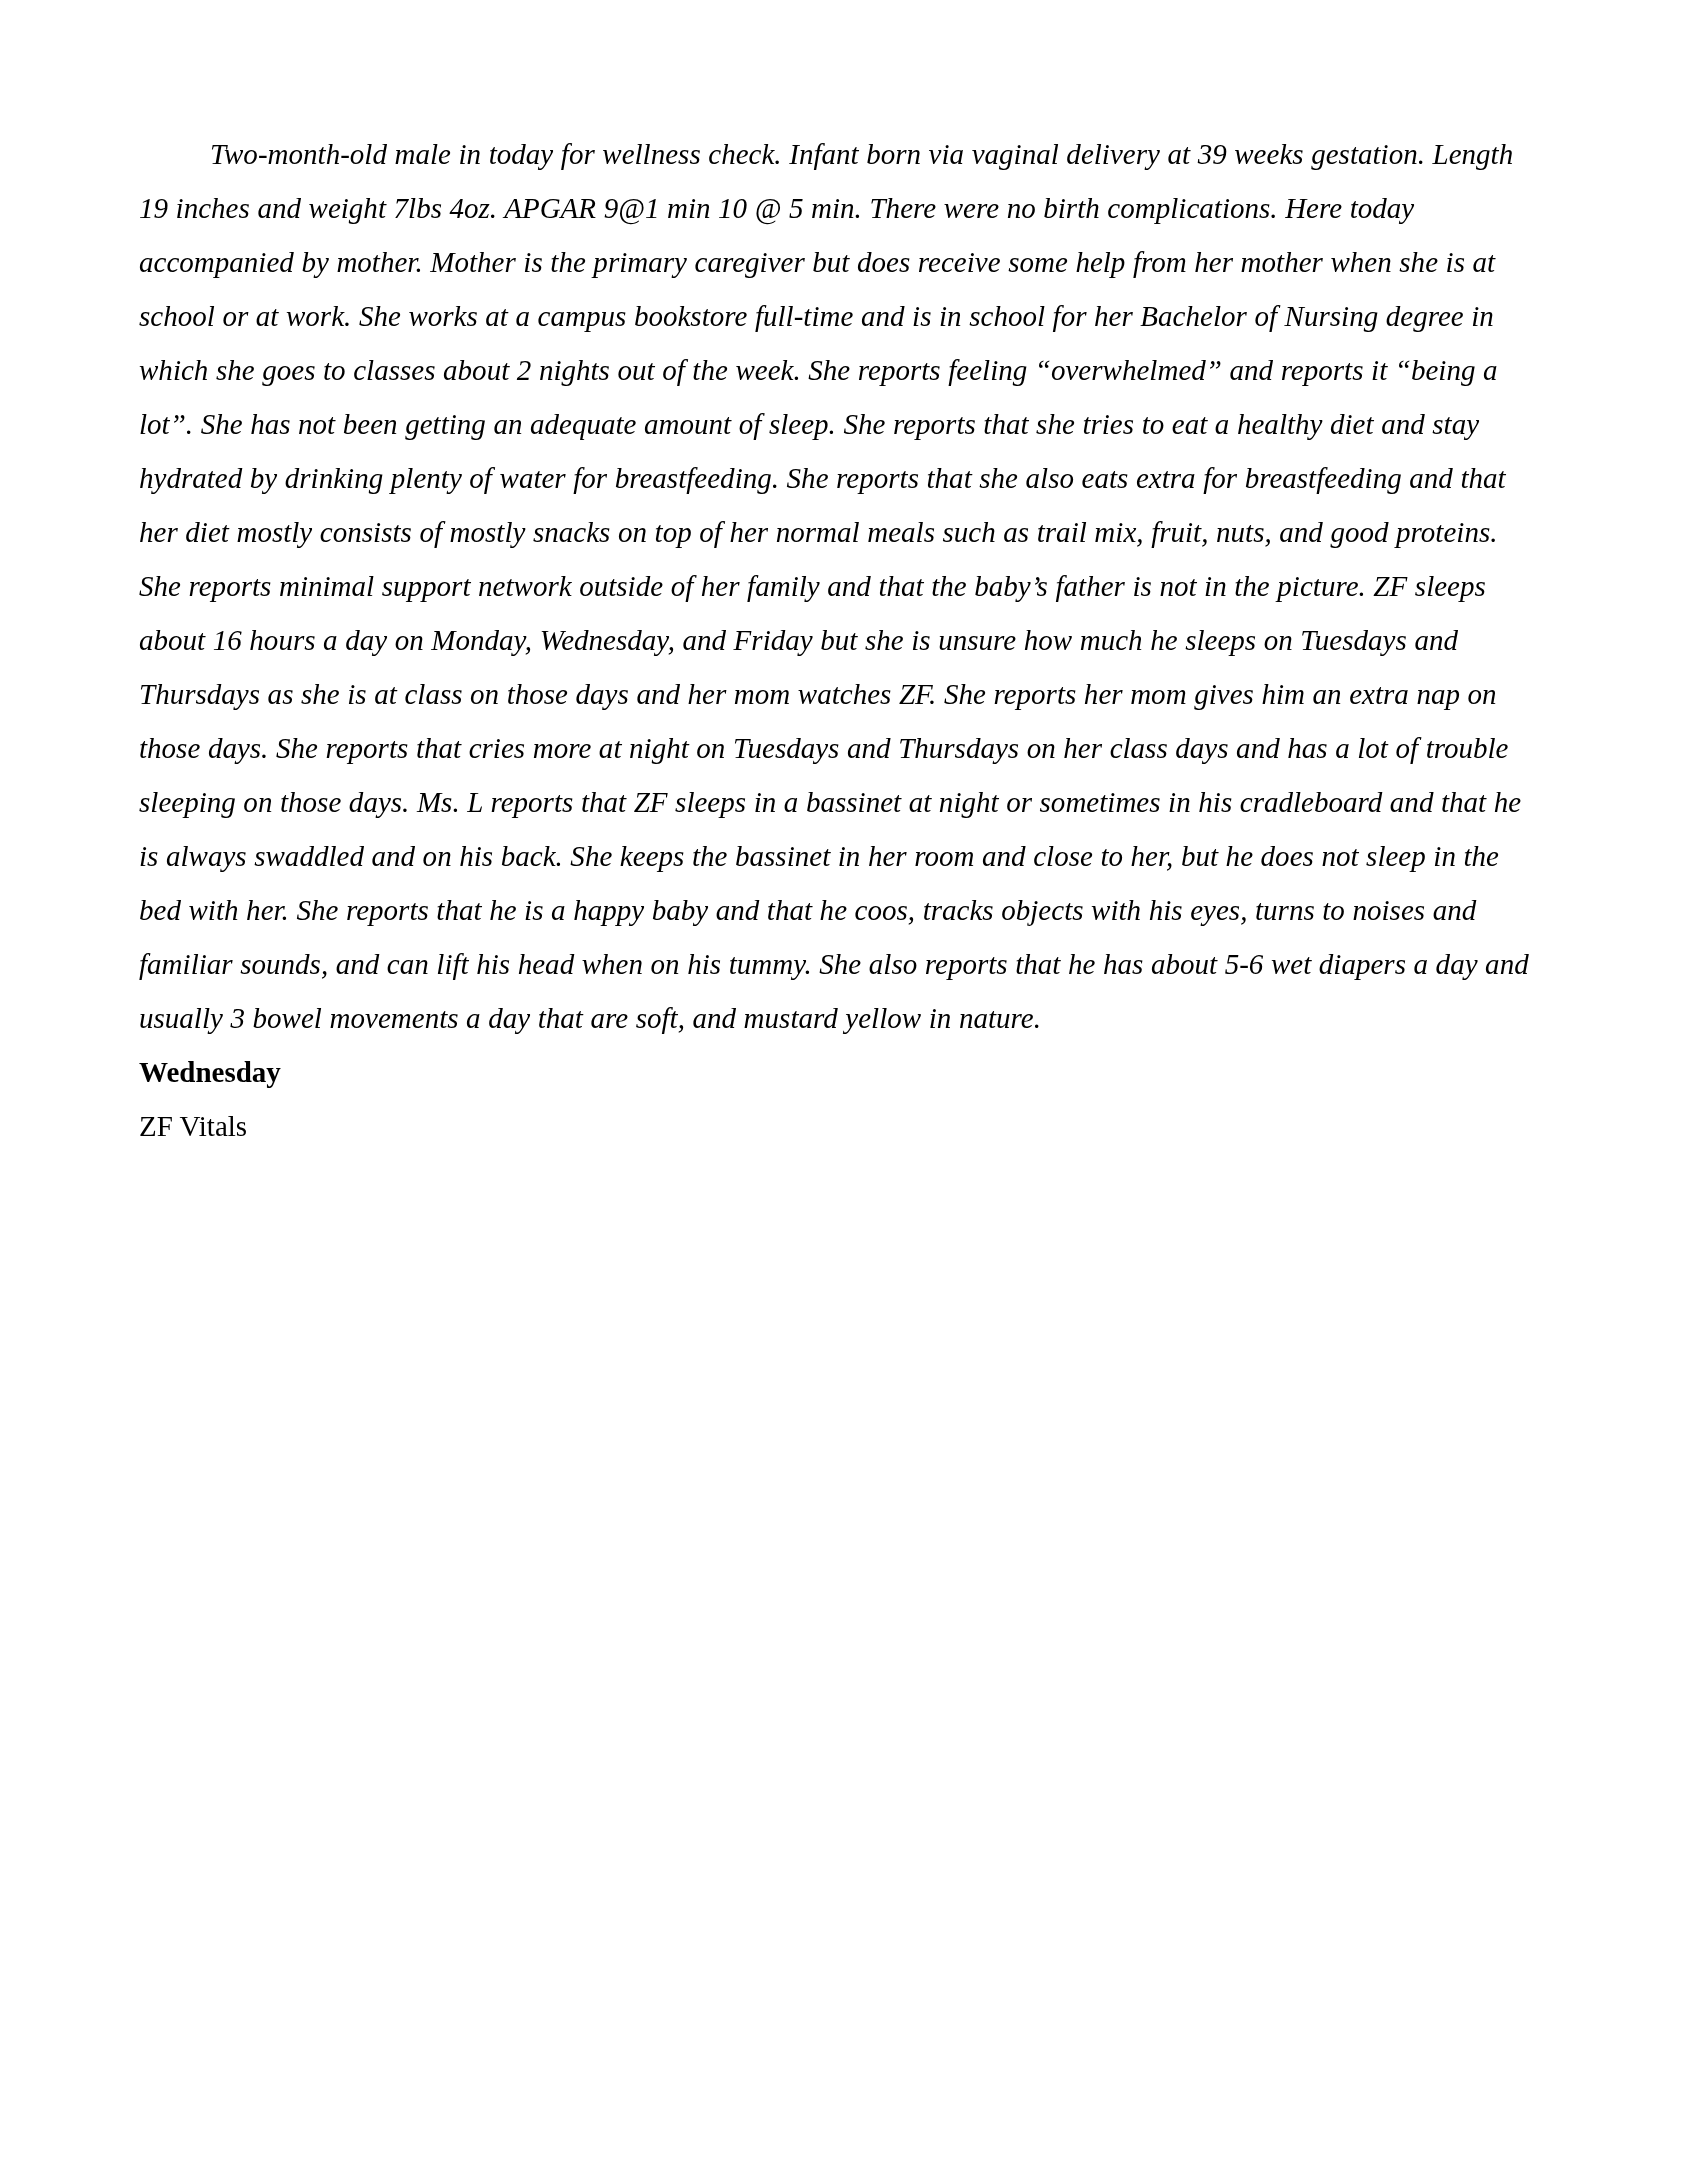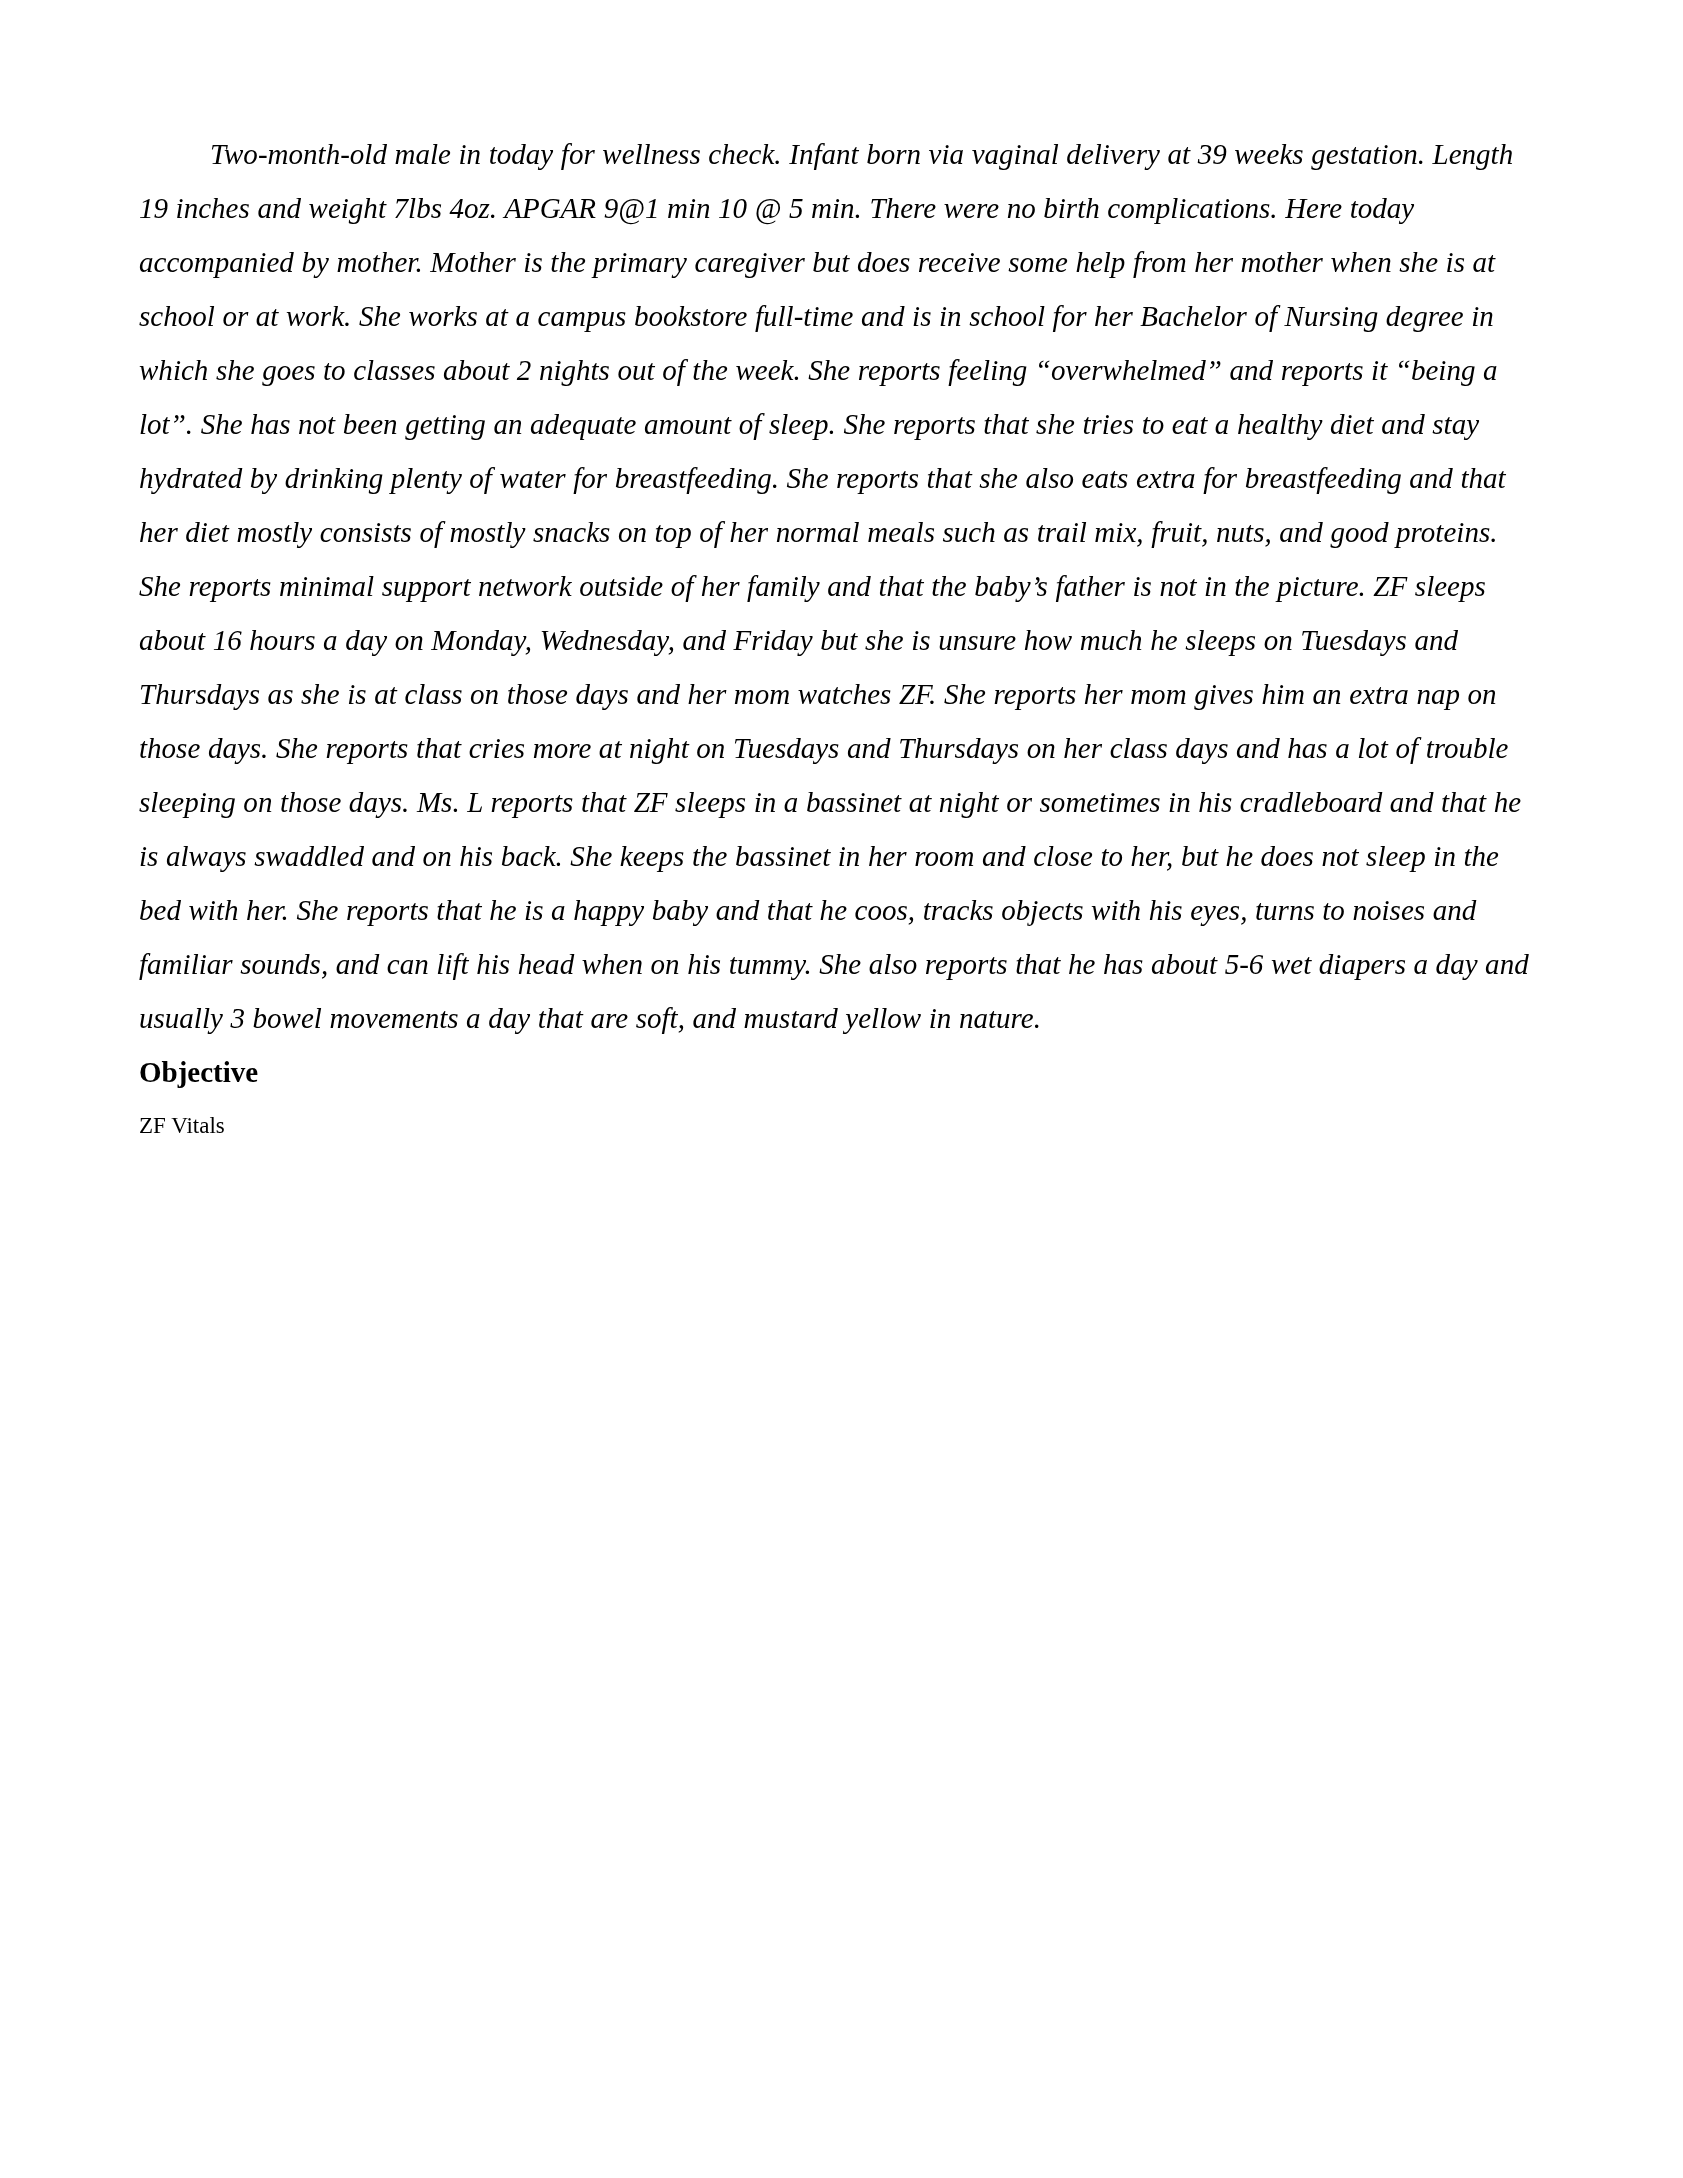--- a/index.html
+++ b/index.html
@@ -39,37 +39,37 @@
     font-family: "Liberation Serif", "DejaVu Serif", serif;
     font-size: 29px;
     line-height: 54px;
     color: #000000;
     font-weight: bold;
     margin: 0;
     text-indent: 0;
   }
   .doc-line {
     font-family: "Liberation Serif", "DejaVu Serif", serif;
-    font-size: 23px;
+    font-size: 29px;
     line-height: 54px;
     color: #000000;
     margin: 0;
     text-indent: 0;
   }
   .spacer-small { height: 0px; }
 </style>
 </head>
 <body>
 
 <div class="page">
   <div class="content">
 
     <p class="doc-para">Two-month-old male in today for wellness check. Infant born via vaginal delivery at 39 weeks gestation. Length 19 inches and weight 7lbs 4oz. APGAR 9@1 min 10 @ 5 min. There were no birth complications.  Here today accompanied by mother. Mother is the primary caregiver but does receive some help from her mother when she is at school or at work. She works at a campus bookstore full-time and is in school for her Bachelor of Nursing degree in which she goes to classes about 2 nights out of the week.  She reports feeling “overwhelmed” and reports it “being a lot”. She has not been getting an adequate amount of sleep. She reports that she tries to eat a healthy diet and stay hydrated by drinking plenty of water for breastfeeding. She reports that she also eats extra for breastfeeding and that her diet mostly consists of mostly snacks on top of her normal meals such as trail mix, fruit, nuts, and good proteins. She reports minimal support network outside of her family and that the baby’s father is not in the picture. ZF sleeps about 16 hours a day on Monday, Wednesday, and Friday but she is unsure how much he sleeps on Tuesdays and Thursdays as she is at class on those days and her mom watches ZF. She reports her mom gives him an extra nap on those days. She reports that cries more at night on Tuesdays and Thursdays on her class days and has a lot of trouble sleeping on those days. Ms. L reports that ZF sleeps in a bassinet at night or sometimes in his cradleboard and that he is always swaddled and on his back. She keeps the bassinet in her room and close to her, but he does not sleep in the bed with her. She reports that he is a happy baby and that he coos, tracks objects with his eyes, turns to noises and familiar sounds, and can lift his head when on his tummy. She also reports that he has about 5-6 wet diapers a day and usually 3 bowel movements a day that are soft, and mustard yellow in nature.</p>
 
     <div class="spacer-small"></div>
 
-    <p class="doc-heading">Objective</p>
+    <p class="doc-heading">Wednesday</p>
 
     <p class="doc-line">ZF Vitals</p>
 
   </div>
 </div>
 
 
 </body></html>

